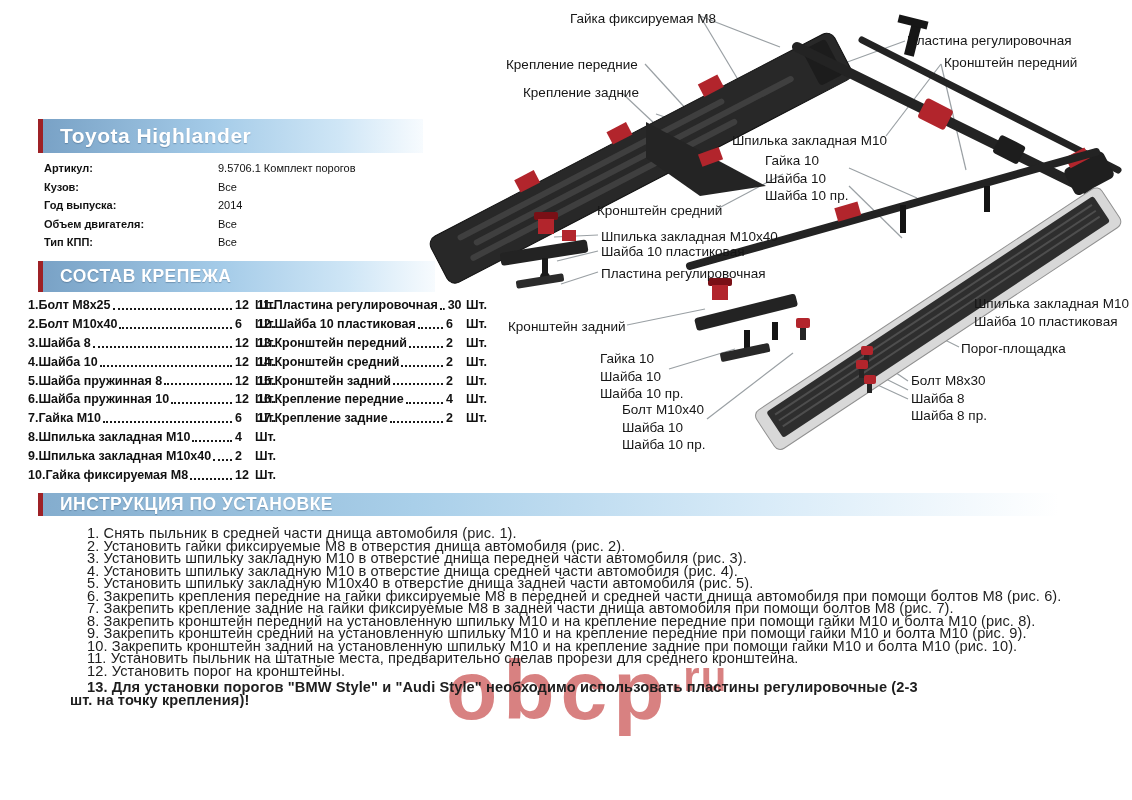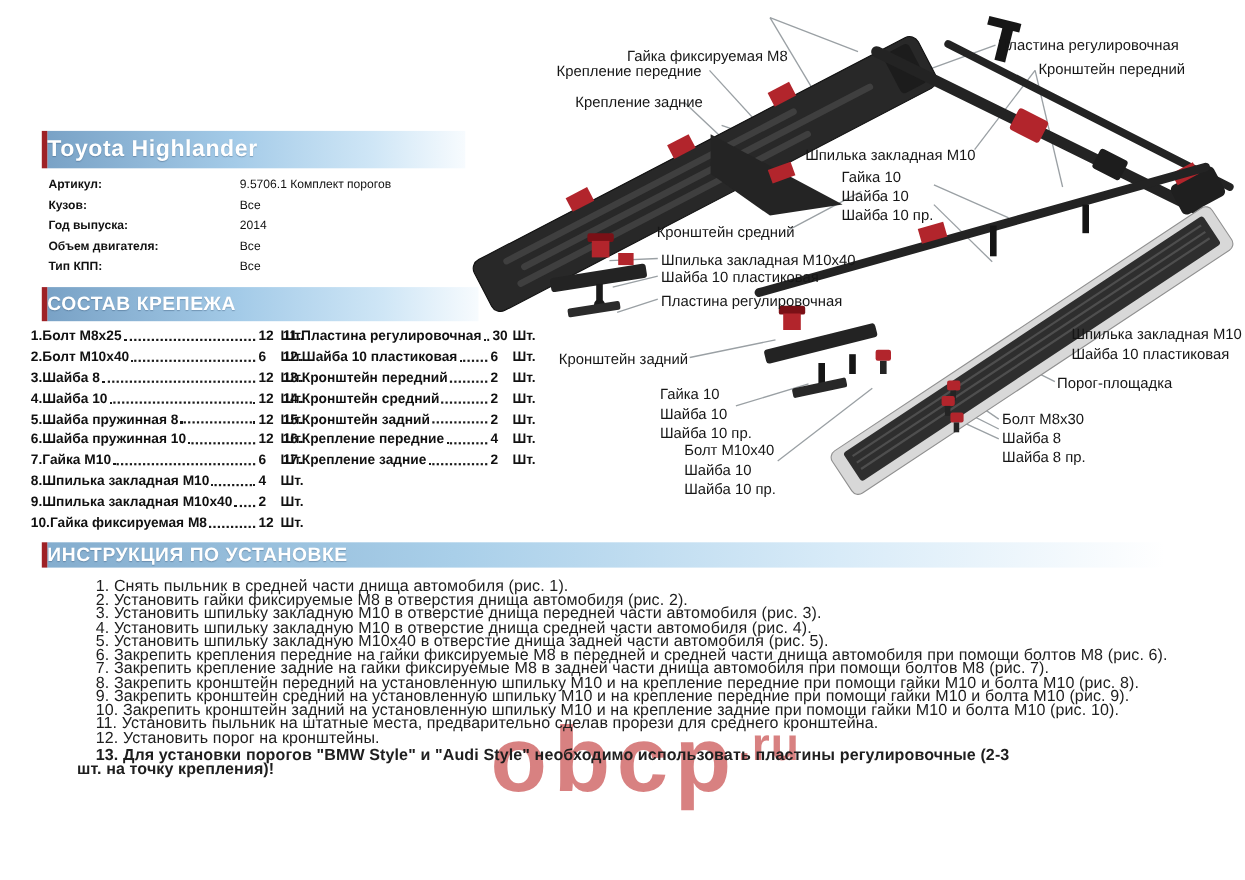--- a/index.html
+++ b/index.html
@@ -3,21 +3,21 @@
 <meta charset="utf-8">
 <style>
   html,body{margin:0;padding:0;}
   body{
     width:1132px;height:800px;position:relative;overflow:hidden;background:#ffffff;
     font-family:"Liberation Sans",sans-serif;color:#111;
   }
   
   .bar{
     position:absolute;display:flex;align-items:center;
-    border-left:5px solid #9e2126;box-sizing:border-box;
+    border-left:5px solid #9e2126;padding-left:17px;box-sizing:border-box;
     color:#fff;font-weight:bold;letter-spacing:.5px;
     text-shadow:0 1px 1px rgba(40,70,100,.35);
   }
   .bar.short{background:linear-gradient(90deg,#79a2c6 0%,#a4cbe8 45%,#cfe6f6 78%,#f7fbfe 100%);}
   .bar.long{background:linear-gradient(90deg,#84adce 0%,#a9cfe9 35%,#d8ebf8 68%,#ffffff 96%);}
   .title-bar{left:38px;top:119px;width:385px;height:34px;font-size:21px;}
   .parts-bar{left:38px;top:261px;width:397px;height:31px;font-size:17.5px;}
   .instr-bar{left:38px;top:493px;width:1063px;height:23px;font-size:17.5px;}
   
   .specs{position:absolute;left:44px;top:159px;width:410px;}
@@ -165,21 +165,21 @@
     <rect x="800" y="328" width="6" height="12" fill="#242424"></rect>
     <rect x="744" y="330" width="6" height="20" fill="#151515"></rect>
     <rect x="772" y="322" width="6" height="18" fill="#151515"></rect>
     <g transform="rotate(-12 745 352)">
         <rect x="720" y="348" width="50" height="9" rx="2" fill="#282828"></rect>
       </g>
   </g>
 </svg>
 
 <div class="dlabels">
-    <div class="dlabel" style="left: 570px; top: 10px; margin-top: 32px;">
+    <div class="dlabel" style="left: 570px; top: 10px;">
       <div class="dline">Гайка фиксируемая М8</div>
     </div>
     <div class="dlabel" style="left: 907px; top: 32px;">
       <div class="dline">Пластина регулировочная</div>
     </div>
     <div class="dlabel" style="left: 944px; top: 54px;">
       <div class="dline">Кронштейн передний</div>
     </div>
     <div class="dlabel" style="left: 506px; top: 56px;">
       <div class="dline">Крепление передние</div>

